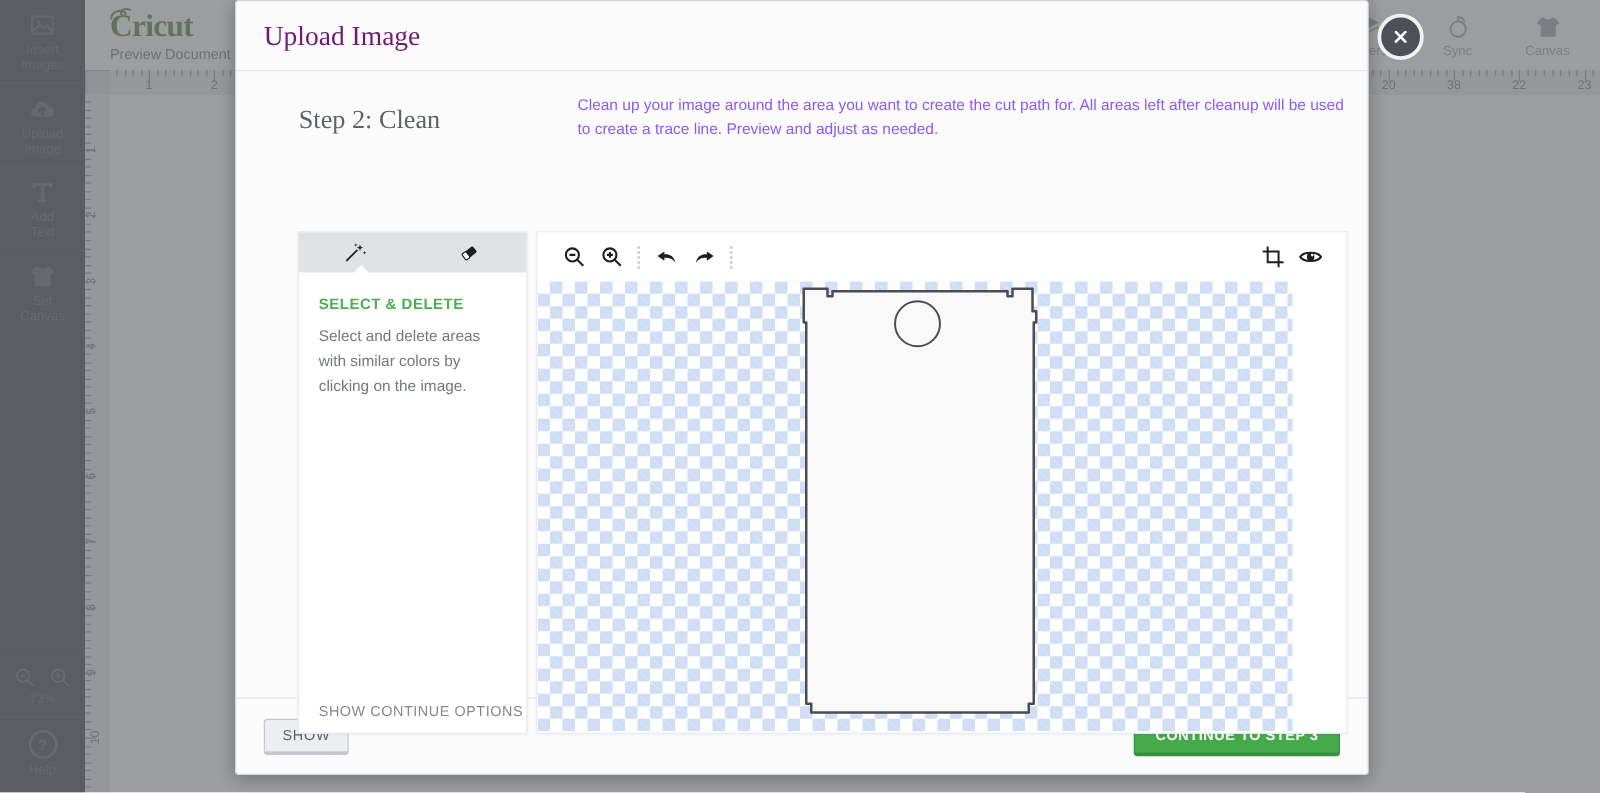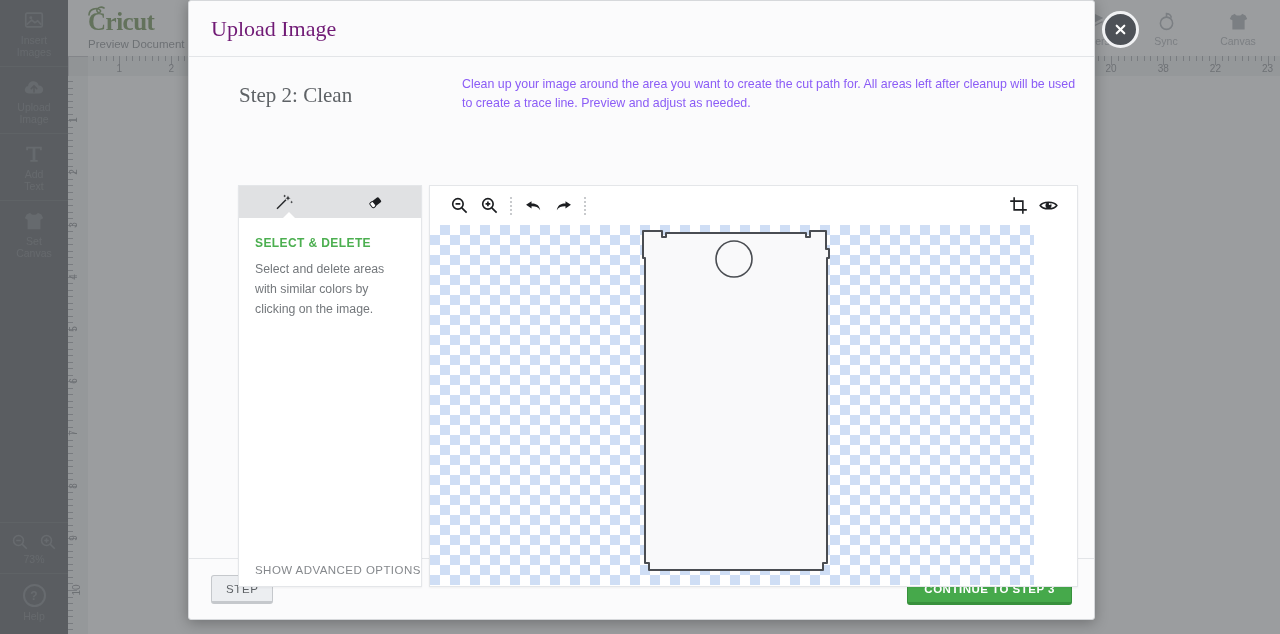--- a/index.html
+++ b/index.html
@@ -696,21 +696,21 @@
                 <rect x="5" y="8.2" width="5.2" height="7.6" rx="1.6" fill="#ffffff" stroke="#1c1e21" stroke-width="1.2"></rect>
               </g>
             </svg>
           </div>
           <div class="tab-caret"></div>
         </div>
         <div class="tool-content">
           <div class="tool-head">SELECT &amp; DELETE</div>
           <div class="tool-text">Select and delete areas with similar colors by clicking on the image.</div>
         </div>
-        <div class="advanced">SHOW ADVANCED OPTIONS</div>
+        <div class="advanced">SHOW CONTINUE OPTIONS</div>
       </div>
 
       <div class="canvas-wrap">
         <div class="canvas-toolbar">
           <div class="ctb-ico">
             <svg viewBox="0 0 24 24" fill="none" stroke="currentColor" stroke-width="2.1">
               <circle cx="10" cy="10" r="6.6"></circle>
                 <path d="M14.9 14.9 L21 21 M7 10 L13 10"></path>
             </svg>
           </div>
@@ -764,19 +764,19 @@
                      L213 33 L213 24 Z" fill="#f9f9fa" stroke="#4a4d52" stroke-width="2" stroke-linejoin="round"></path>
 
             <circle cx="304" cy="34" r="18" fill="none" stroke="#4a4d52" stroke-width="1.6"></circle>
           </svg>
         </div>
       </div>
 
     </div>
 
     <div class="modal-footer">
-      <button class="btn-back">STEP</button>
+      <button class="btn-back">SHOW</button>
       <button class="btn-continue">CONTINUE TO STEP 3</button>
     </div>
 
   </div>
 
 </div>
 
 </body></html>

